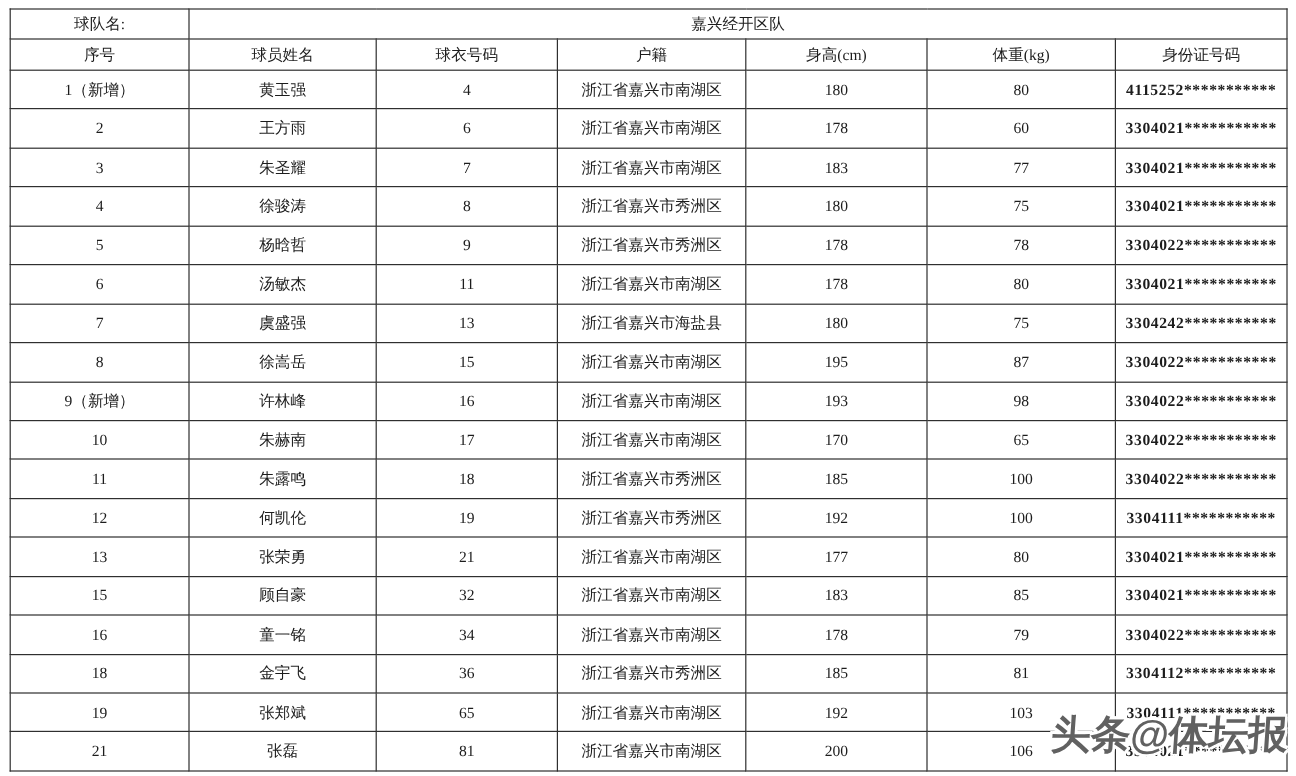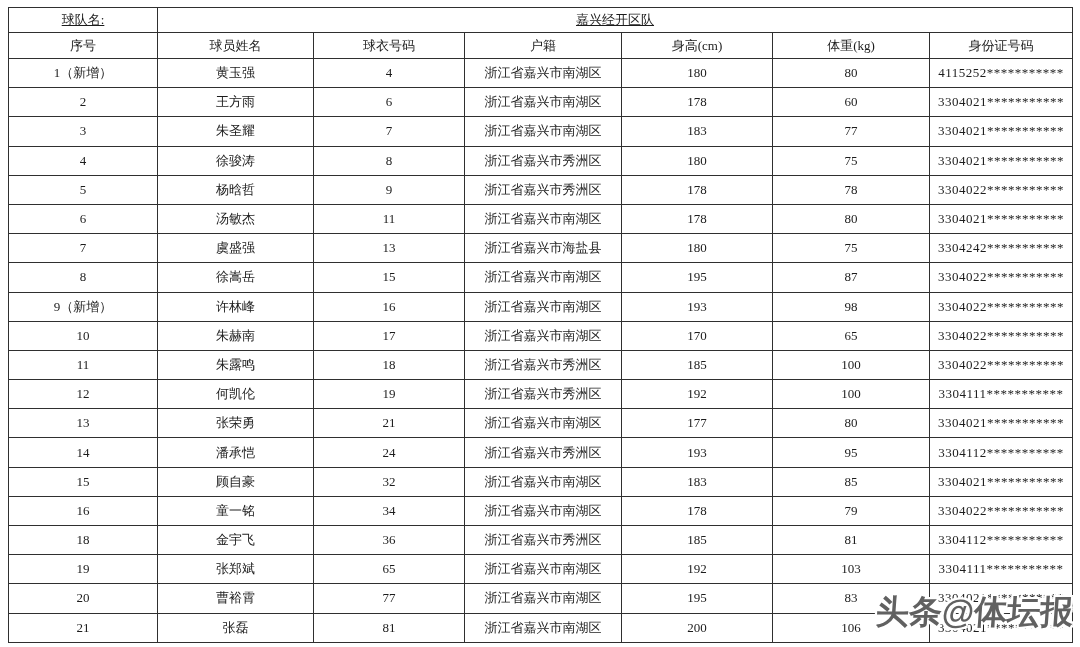--- a/index.html
+++ b/index.html
@@ -12,23 +12,23 @@
     position:absolute;left:8px;top:7px;width:1064px;height:636px;
     border-collapse:collapse;table-layout:fixed;background:#ffffff;
   }
   .roster td,.roster th{
     border:1px solid #2f2f2f;
     text-align:center;vertical-align:middle;
     font-size:13px;font-weight:normal;color:#1c1c1c;
     padding:0 2px;overflow:hidden;white-space:nowrap;
     font-family:"Liberation Serif","DejaVu Serif",serif;
   }
-  tr.team-row{height:25px;text-decoration:underline;}
+  tr.team-row{height:25px;}
   tr.header-row{height:26px;padding-left:15px;}
-  td.id-cell{letter-spacing:0.5px;}
+  td.id-cell{letter-spacing:0.5px;font-weight:bold;}
   .watermark{
     position:absolute;left:876px;top:593px;z-index:5;
     font-family:"Liberation Sans","DejaVu Sans",sans-serif;
     font-weight:bold;font-size:33px;line-height:38px;white-space:nowrap;
     transform:skewX(-4deg);
     text-shadow:-2px -2px 0 #ffffff,2px -2px 0 #ffffff,-2px 2px 0 #ffffff,
                  2px 2px 0 #ffffff,-2px 0 0 #ffffff,2px 0 0 #ffffff,
                  0 -2px 0 #ffffff,0 2px 0 #ffffff;
   }
 </style>
@@ -172,29 +172,20 @@
       <tr>
         <td>13</td>
         <td>张荣勇</td>
         <td>21</td>
         <td>浙江省嘉兴市南湖区</td>
         <td>177</td>
         <td>80</td>
         <td class="id-cell">3304021***********</td>
       </tr>
       <tr>
-        <td>14</td>
-        <td>潘承恺</td>
-        <td>24</td>
-        <td>浙江省嘉兴市秀洲区</td>
-        <td>193</td>
-        <td>95</td>
-        <td class="id-cell">3304112***********</td>
-      </tr>
-      <tr>
         <td>15</td>
         <td>顾自豪</td>
         <td>32</td>
         <td>浙江省嘉兴市南湖区</td>
         <td>183</td>
         <td>85</td>
         <td class="id-cell">3304021***********</td>
       </tr>
       <tr>
         <td>16</td>
@@ -215,29 +206,20 @@
         <td class="id-cell">3304112***********</td>
       </tr>
       <tr>
         <td>19</td>
         <td>张郑斌</td>
         <td>65</td>
         <td>浙江省嘉兴市南湖区</td>
         <td>192</td>
         <td>103</td>
         <td class="id-cell">3304111***********</td>
-      </tr>
-      <tr>
-        <td>20</td>
-        <td>曹裕霄</td>
-        <td>77</td>
-        <td>浙江省嘉兴市南湖区</td>
-        <td>195</td>
-        <td>83</td>
-        <td class="id-cell">3304021***********</td>
       </tr>
       <tr>
         <td>21</td>
         <td>张磊</td>
         <td>81</td>
         <td>浙江省嘉兴市南湖区</td>
         <td>200</td>
         <td>106</td>
         <td class="id-cell">3304021***********</td>
       </tr>

